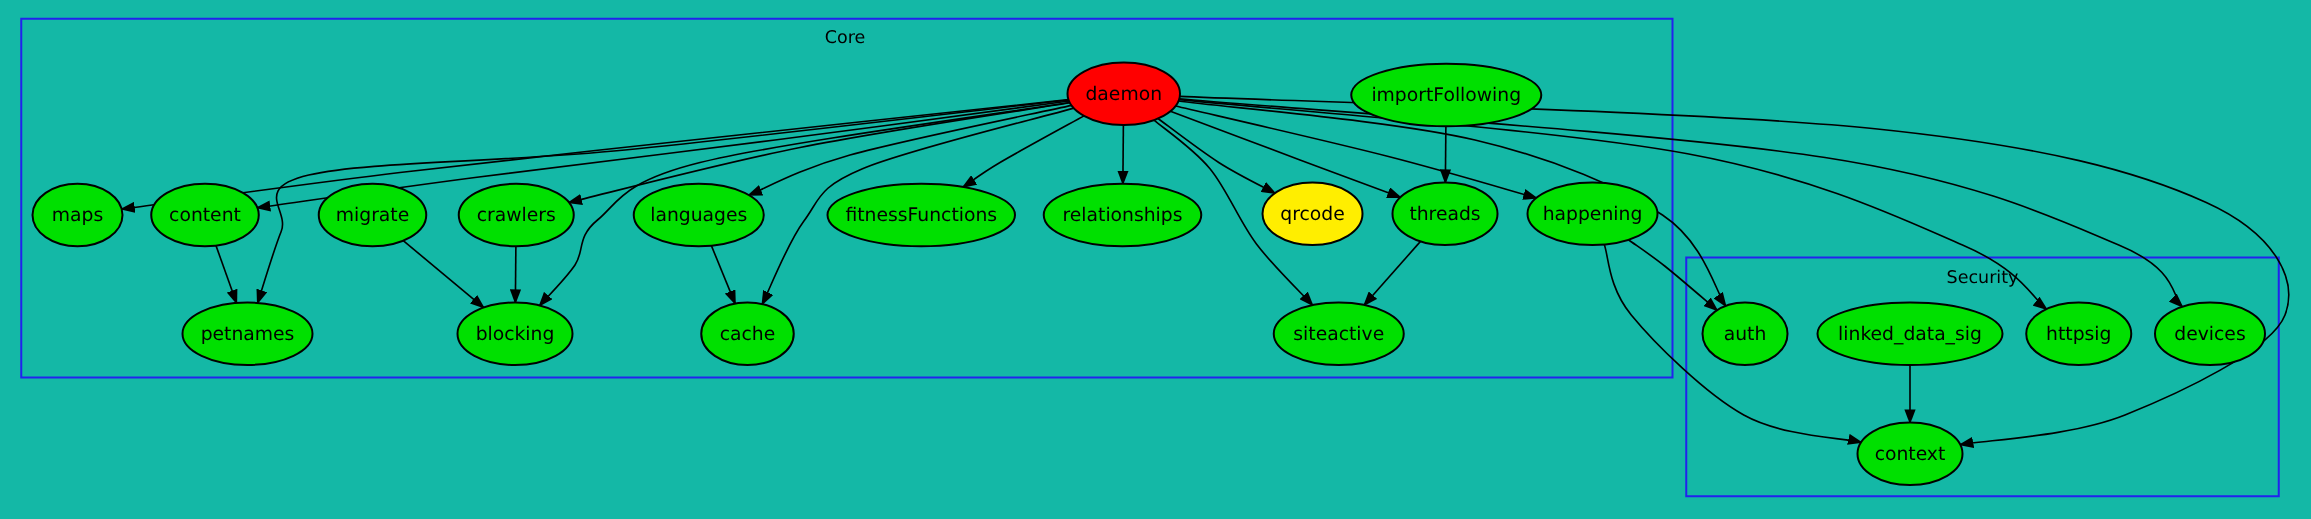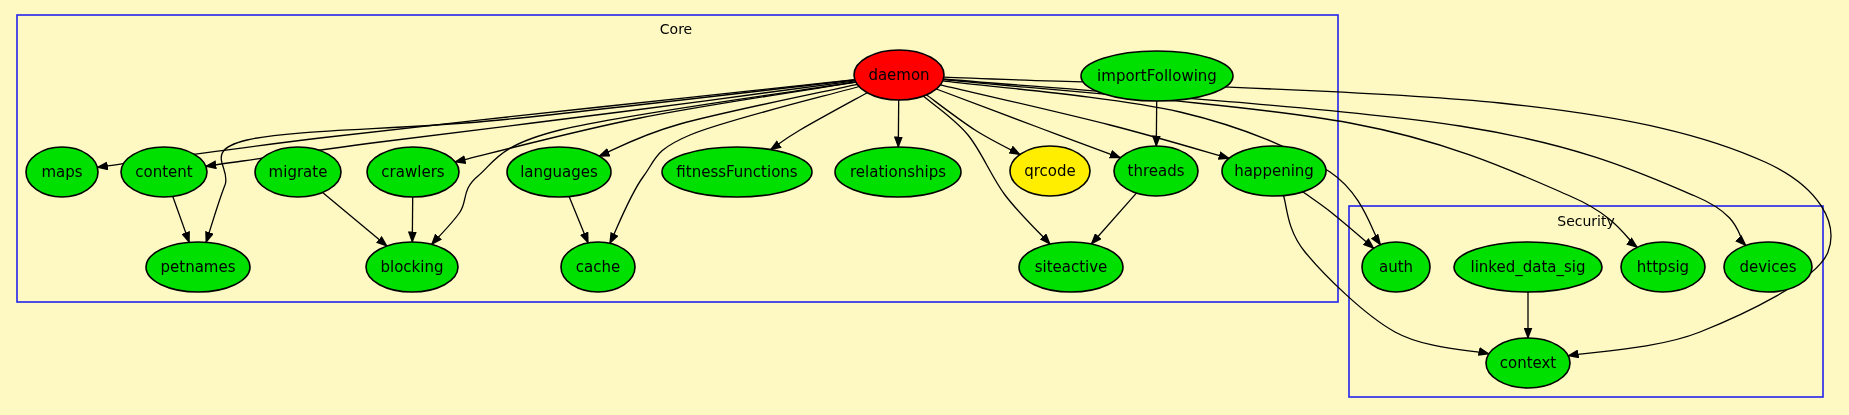--- a/index.html
+++ b/index.html
@@ -1,16 +1,16 @@
 <!DOCTYPE html>
 <html><head>
 <meta charset="utf-8">
 <style>
   html,body{margin:0;padding:0;background:#ffffff;}
-  .canvas{position:relative;width:1849px;height:415px;background:#fef9c3;overflow:hidden;}
+  .canvas{position:relative;width:1849px;height:415px;background:#14b8a6;overflow:hidden;}
   svg{display:block;}
   text{font-family:"DejaVu Sans","Liberation Sans",sans-serif;fill:#000;}
   .node-label{font-size:15px;}
   .cluster-label{font-size:14px;}
 </style>
 </head>
 <body>
 
 <div class="canvas">
   <svg id="graph-svg" xmlns="http://www.w3.org/2000/svg" width="1849" height="415" viewBox="0 0 1849 415">

